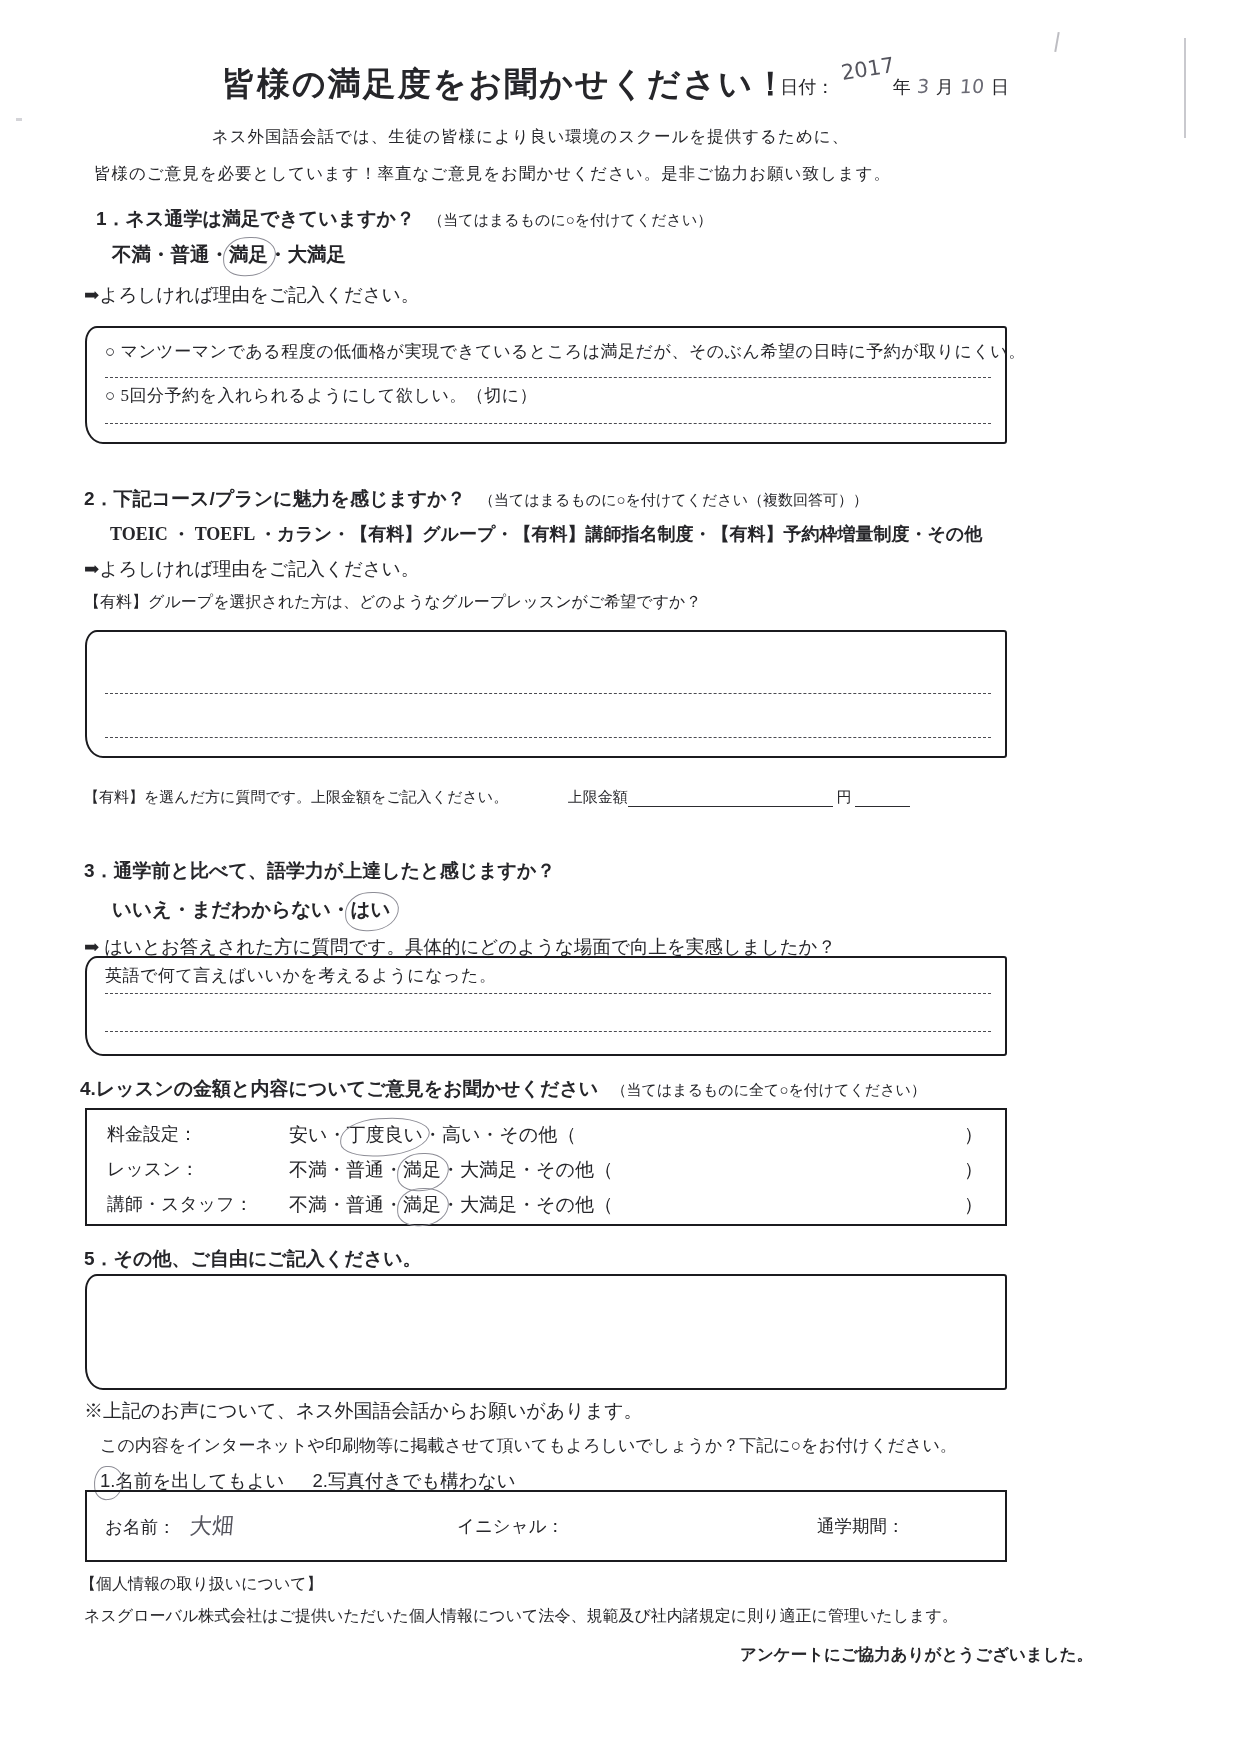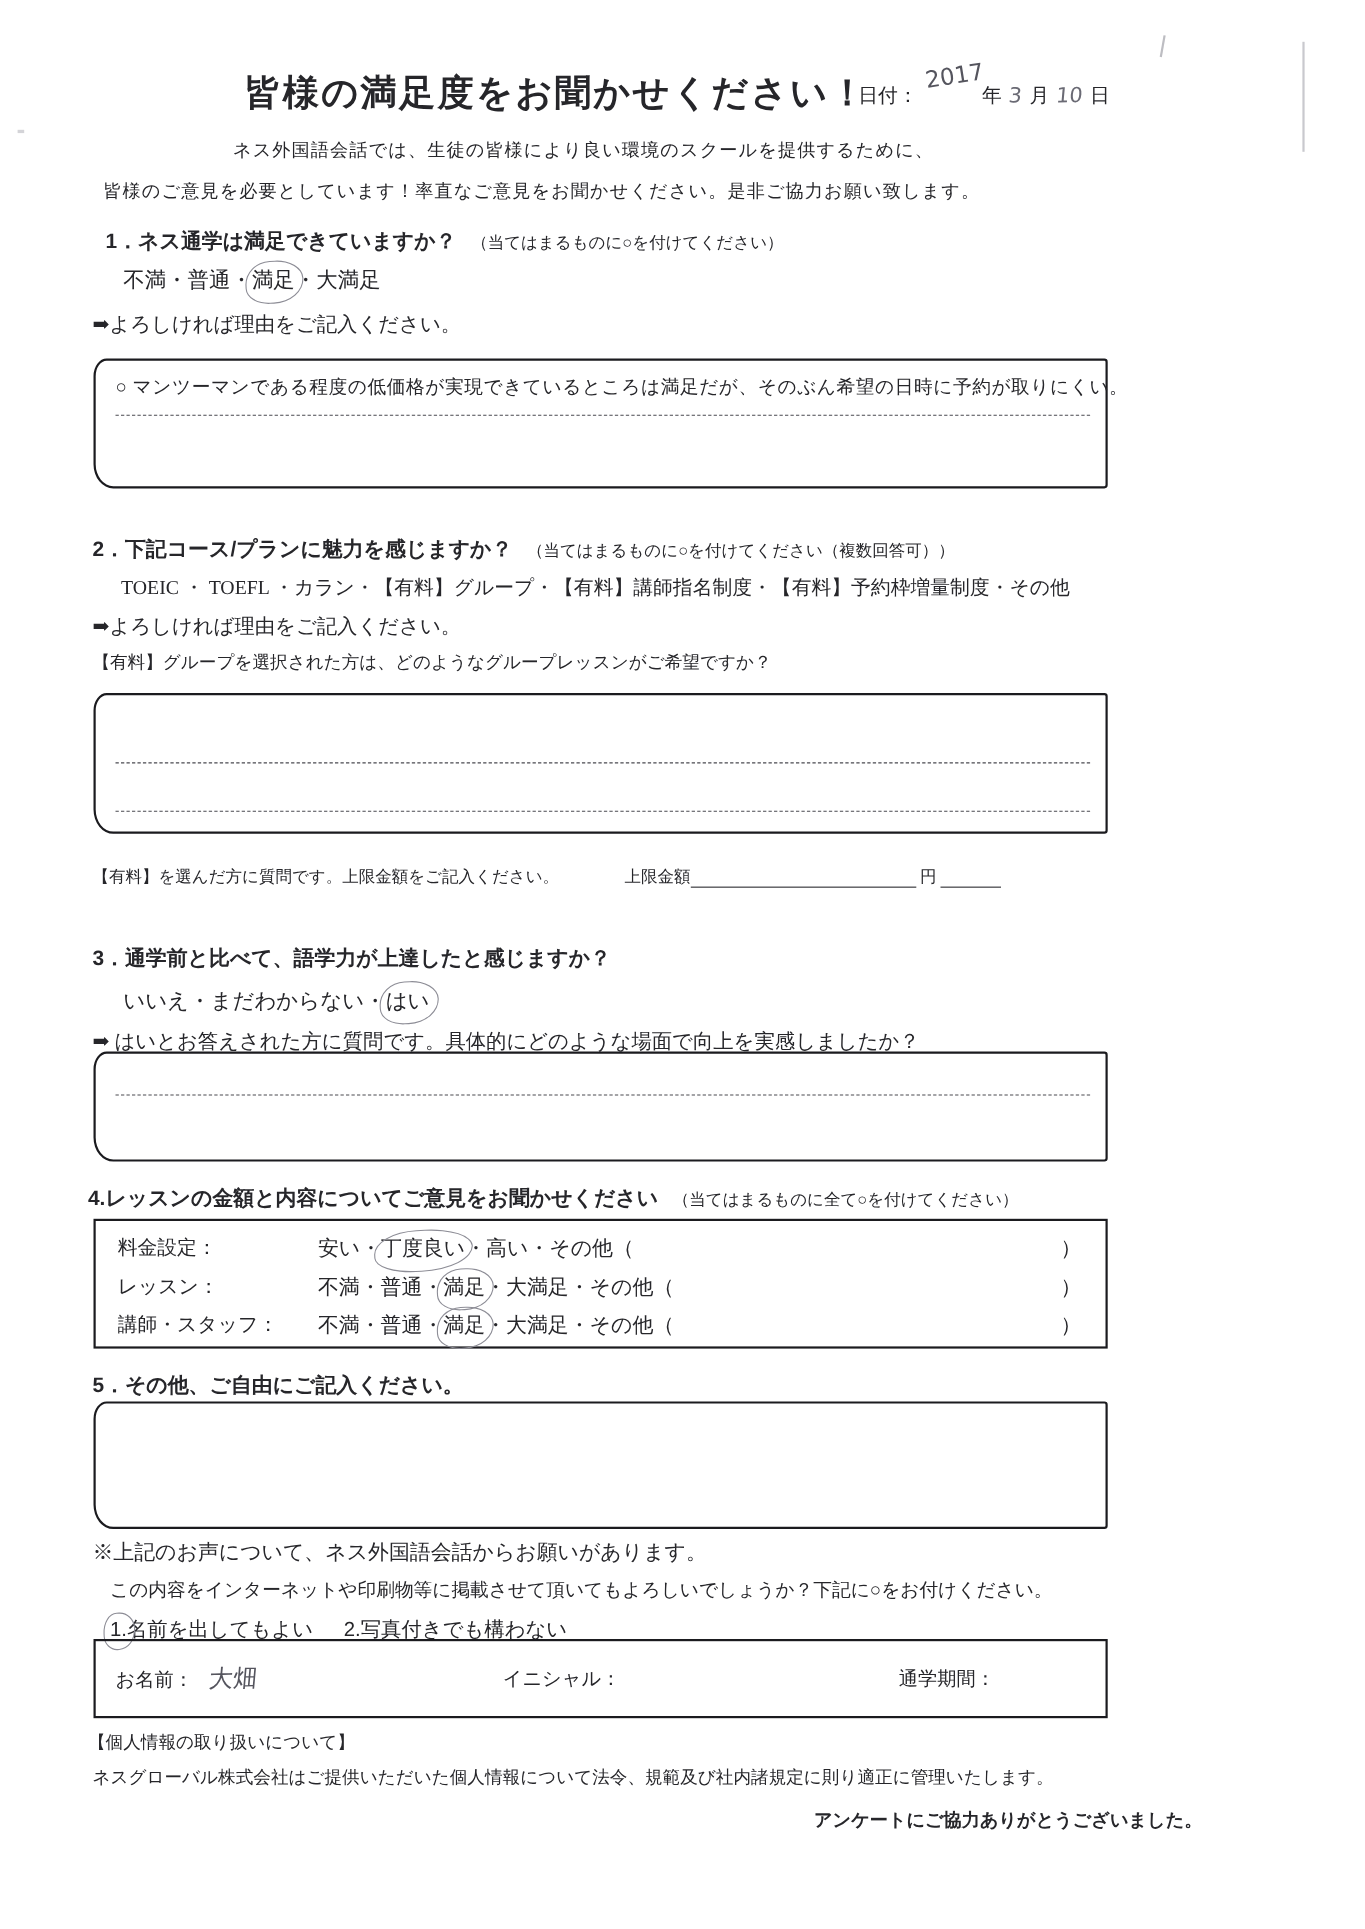--- a/index.html
+++ b/index.html
@@ -28,21 +28,21 @@
   .hw-year { position: relative; top: -17px; left: 2px; font-size: 21px; transform: rotate(-9deg); margin-right: -4px; }
   .hw-month, .hw-day { font-size: 19px; margin: 0 2px; color: #6a6a74; }
 
   .intro { left: 0; width: 1241px; text-align: center; font-size: 16.5px; letter-spacing: 1px; }
   .intro1 { top: 126px; transform: translateX(-90px); }
   .intro2 { top: 163px; transform: translateX(-128px); }
 
   
   .qhead { font-family: "Liberation Sans", "DejaVu Sans", sans-serif; font-weight: 600; font-size: 19px; white-space: nowrap; }
   .hint { font-family: "Liberation Serif", "DejaVu Serif", serif; font-weight: 400; font-size: 15px; margin-left: 8px; }
-  .opts { font-size: 19.5px; white-space: nowrap; }
+  .opts { font-size: 19.5px; white-space: nowrap; font-weight: bold; }
   .arrowline { font-size: 18.5px; white-space: nowrap; }
 
   
   .circled { position: relative; display: inline-block; }
   .circled::after {
     content: ""; position: absolute; left: -6px; right: -8px; top: -4px; bottom: -8px;
     border: 1.6px solid #8d8d96;
     border-radius: 48% 52% 58% 45% / 60% 48% 62% 42%;
     transform: rotate(-3deg);
     pointer-events: none;
@@ -118,20 +118,23 @@
   <span>1．ネス通学は満足できていますか？</span>
   <span class="hint">（当てはまるものに○を付けてください）</span>
 </div>
 <div class="abs opts" style="top:241px; left:112px;"><span>不満</span>・<span>普通</span>・<span class="circled">満足</span>・<span>大満足</span></div>
 <div class="abs arrowline" style="top:282px; left:84px;">➡よろしければ理由をご記入ください。</div>
 
 <div class="abs box" style="top:326px; height:118px;">
   <div class="ansline" style="height:44px;">
     <span class="hand">○ マンツーマンである程度の低価格が実現できているところは満足だが、そのぶん希望の日時に予約が取りにくい。</span>
   </div>
+  <div class="ansline" style="height:46px;">
+    <span class="hand">○ 5回分予約を入れられるようにして欲しい。（切に）</span>
+  </div>
 </div>
 
 <div class="abs qhead" style="top:486px; left:84px;">
   <span>2．下記コース/プランに魅力を感じますか？</span>
   <span class="hint">（当てはまるものに○を付けてください（複数回答可））</span>
 </div>
 <div class="abs opts" style="top:522px; left:110px; font-size:18px;">TOEIC ・ TOEFL ・カラン・【有料】グループ・【有料】講師指名制度・【有料】予約枠増量制度・その他</div>
 <div class="abs arrowline" style="top:556px; left:84px;">➡よろしければ理由をご記入ください。</div>
 <div class="abs arrowline" style="top:592px; left:84px; font-size:16px;">【有料】グループを選択された方は、どのようなグループレッスンがご希望ですか？</div>
 
@@ -146,20 +149,23 @@
   <span>上限金額</span><span class="uline" style="width:205px;"></span>
   <span>円</span>
   <span class="uline" style="width:55px;"></span>
 </div>
 
 <div class="abs qhead" style="top:858px; left:84px;">3．通学前と比べて、語学力が上達したと感じますか？</div>
 <div class="abs opts" style="top:896px; left:112px;"><span>いいえ</span>・<span>まだわからない</span>・<span class="circled">はい</span></div>
 <div class="abs arrowline" style="top:934px; left:84px;">➡ はいとお答えされた方に質問です。具体的にどのような場面で向上を実感しましたか？</div>
 
 <div class="abs box" style="top:956px; height:100px; padding-top:0;">
+  <div class="ansline" style="height:36px;">
+    <span class="hand">英語で何て言えばいいかを考えるようになった。</span>
+  </div>
   <div class="ansline" style="height:38px;"></div>
 </div>
 
 <div class="abs qhead" style="top:1076px; left:80px;">
   <span>4.レッスンの金額と内容についてご意見をお聞かせください</span>
   <span class="hint">（当てはまるものに全て○を付けてください）</span>
 </div>
 
 <div class="abs q4table" style="top:1108px;">
   <div class="q4row">

